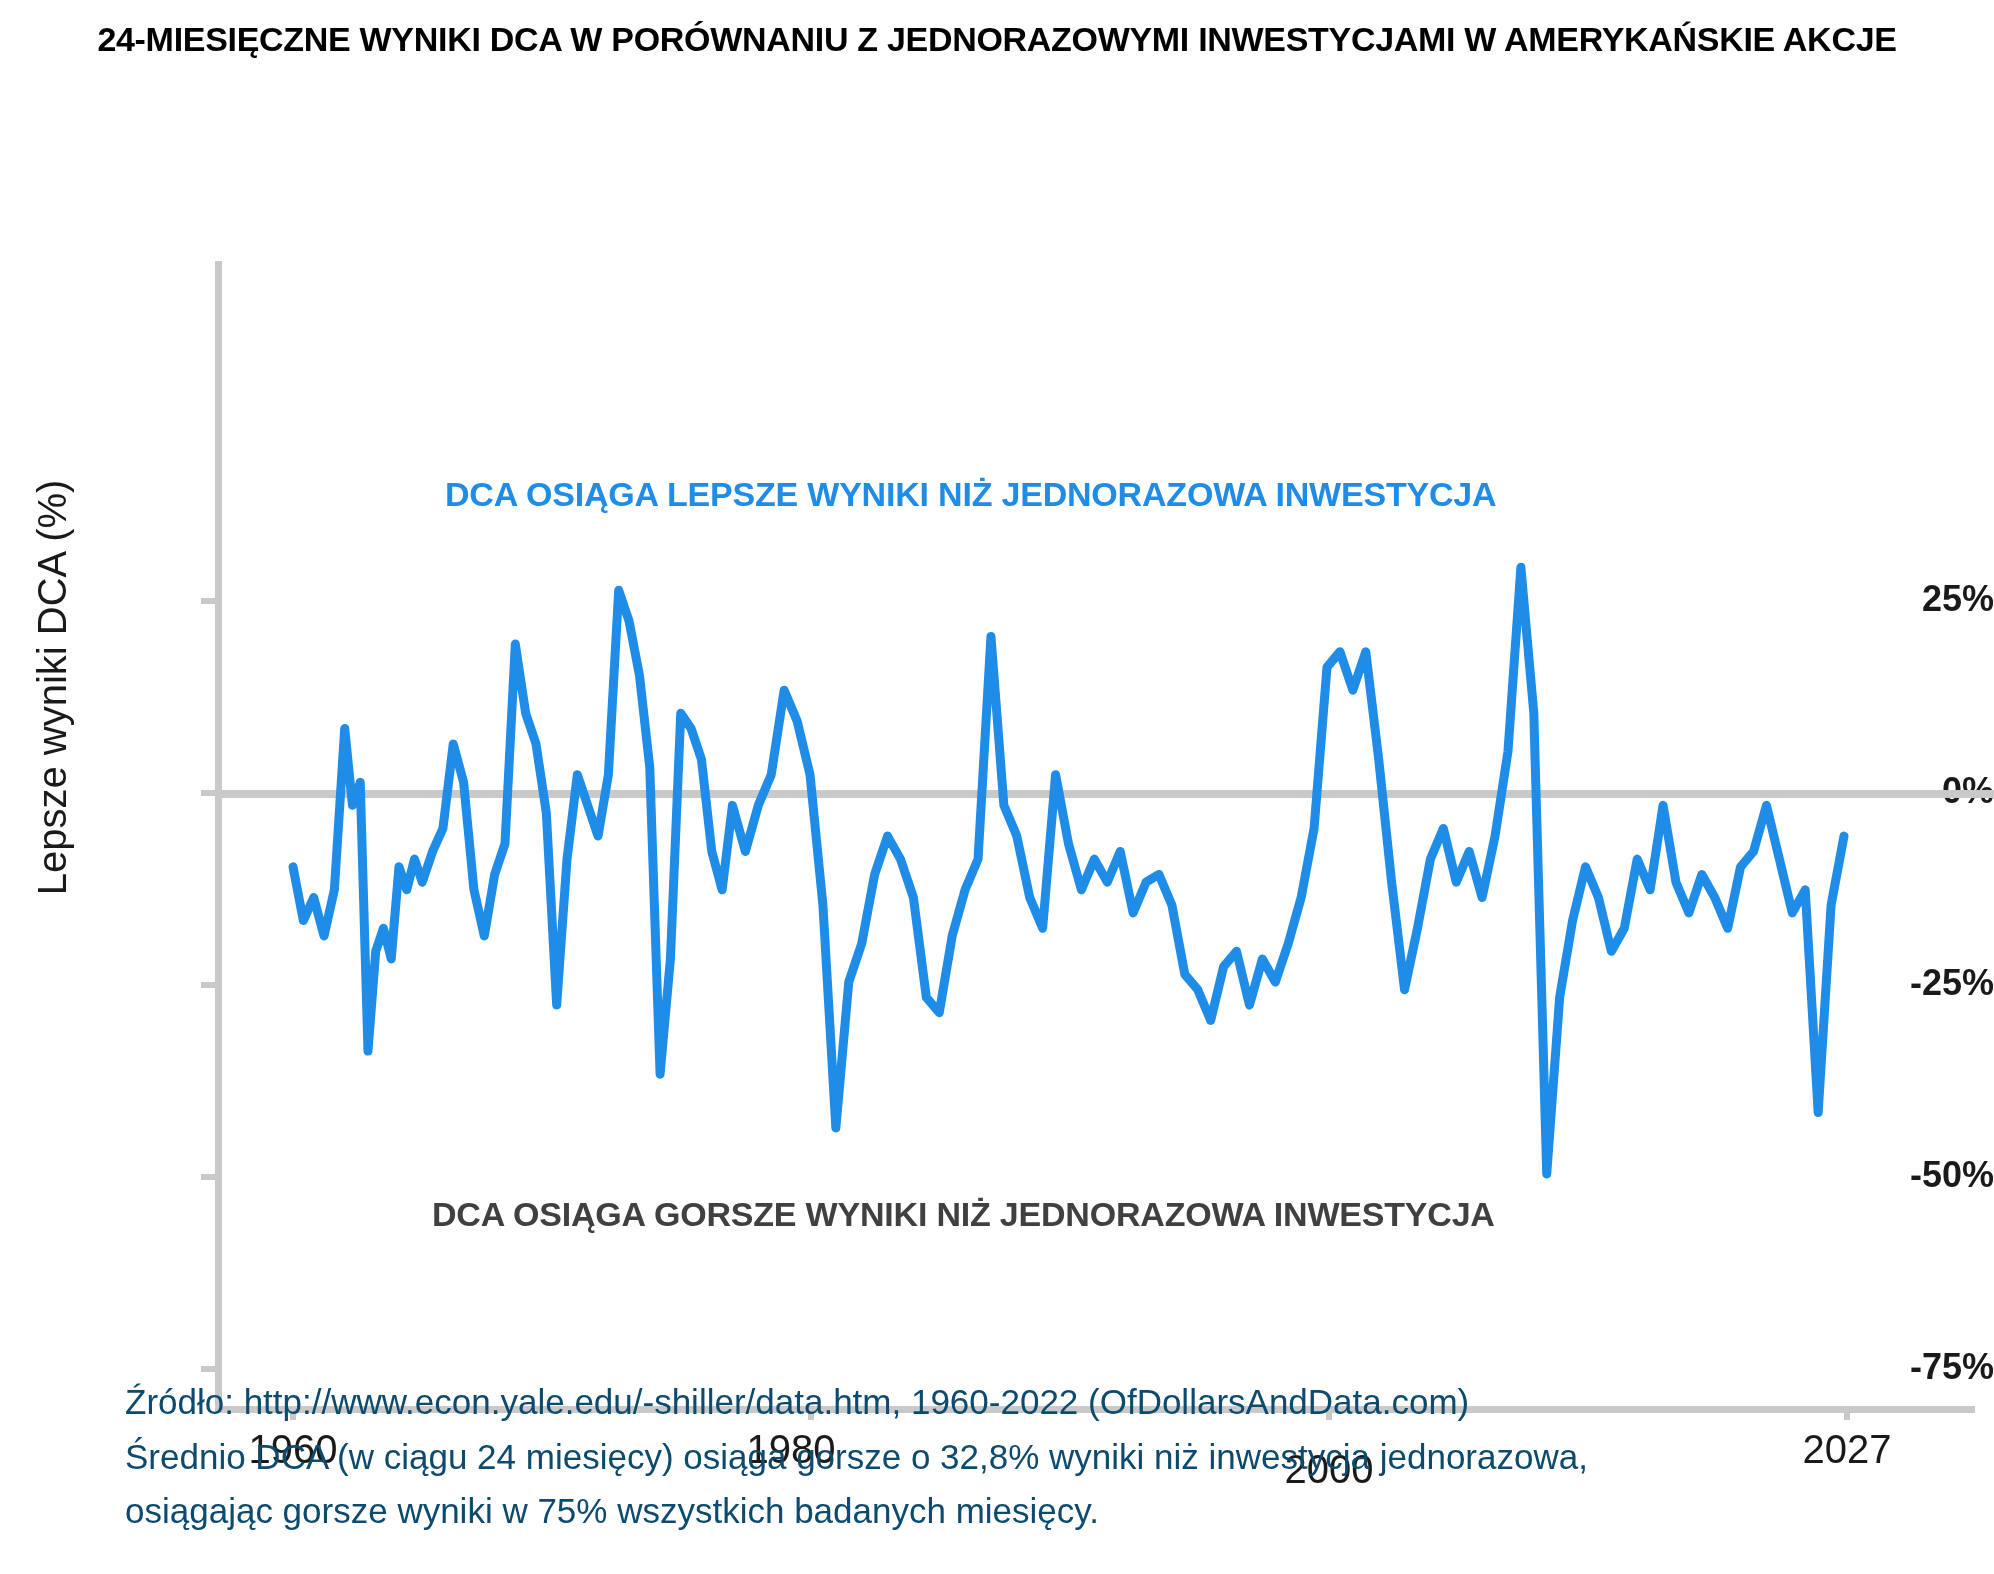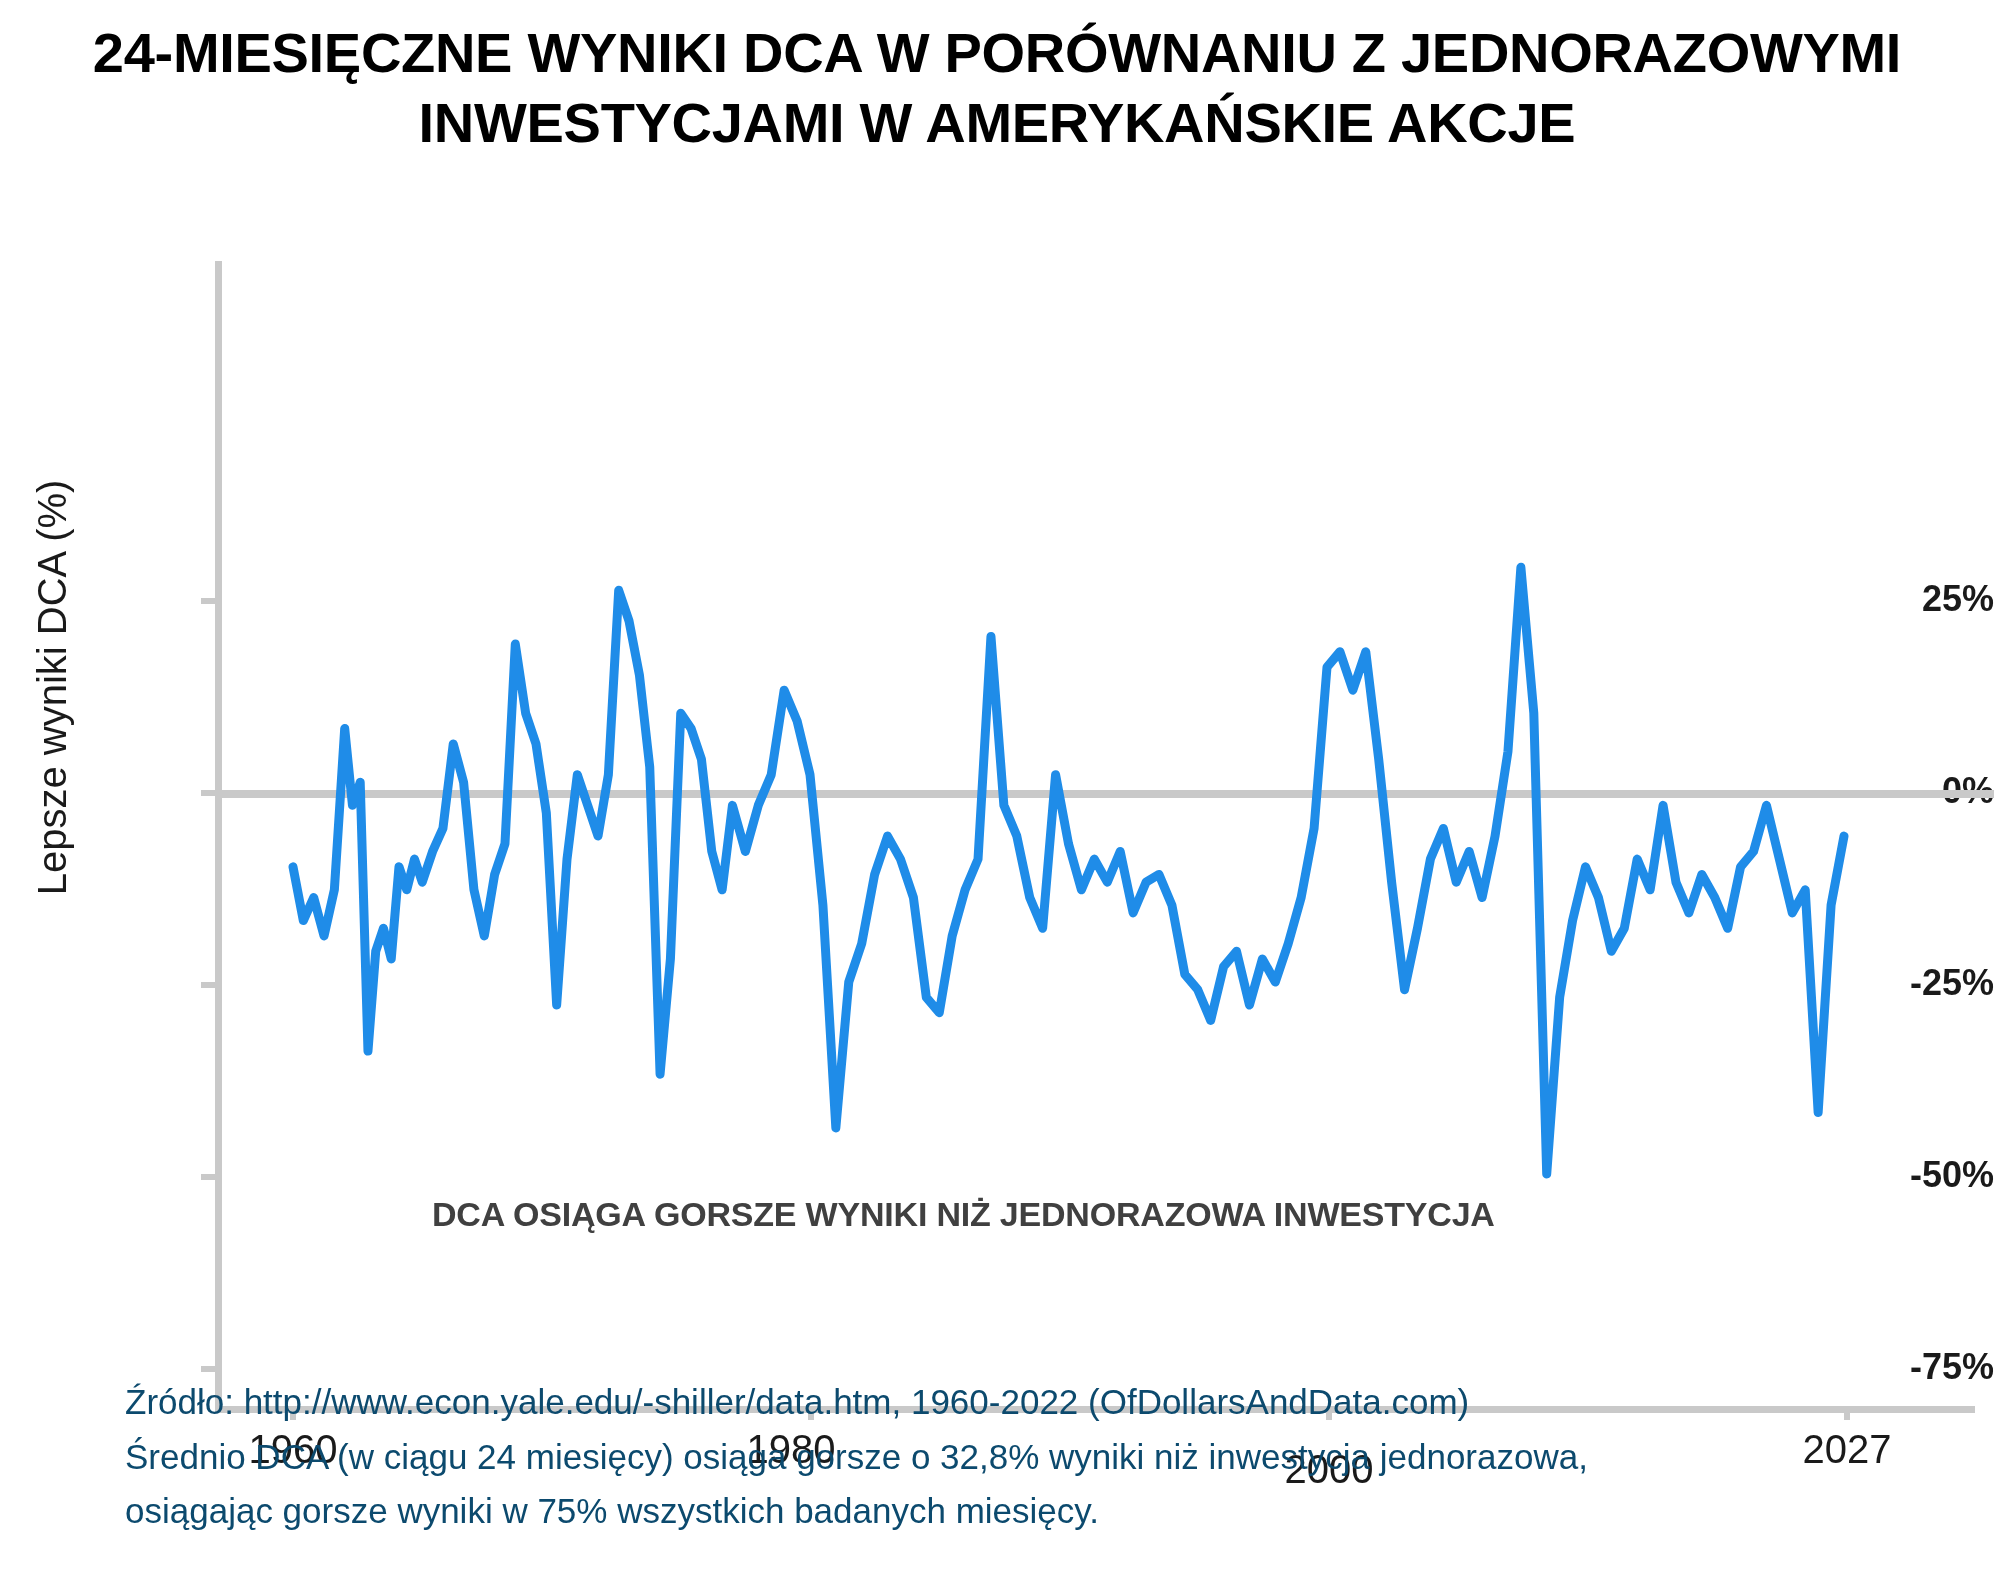--- a/index.html
+++ b/index.html
@@ -20,21 +20,21 @@
     width: 1994px;
     height: 1574px;
   }
   
   .title {
     position: absolute;
     top: 18px;
     left: 0;
     width: 1994px;
     text-align: center;
-    font-size: 56px;
+    font-size: 34px;
     font-weight: 800;
     letter-spacing: -0.3px;
     line-height: 1.25;
     color: #000000;
   }
   
   .chart-wrap {
     position: absolute;
     left: 0;
     top: 175px;
@@ -163,20 +163,21 @@
     <div class="xtick-mark" style="left:290px; top:1231px;"></div>
     <div class="xtick-mark" style="left:808px; top:1231px;"></div>
     <div class="xtick-mark" style="left:1326px; top:1231px;"></div>
     <div class="xtick-mark" style="left:1844px; top:1231px;"></div>
 
     <div class="xtick-label" style="left:193px; top:1252px;">1960</div>
     <div class="xtick-label" style="left:691px; top:1252px;">1980</div>
     <div class="xtick-label" style="left:1229px; top:1252px;margin-top:20px;">2000</div>
     <div class="xtick-label" style="left:1747px; top:1252px;">2027</div>
 
+    <div class="anno anno-above" style="left:445px; top:300px;">DCA OSIĄGA LEPSZE WYNIKI NIŻ JEDNORAZOWA INWESTYCJA</div>
     <div class="anno anno-below" style="left:432px; top:1020px;">DCA OSIĄGA GORSZE WYNIKI NIŻ JEDNORAZOWA INWESTYCJA</div>
 
     <div class="plot">
       <svg id="series-svg" width="1740" height="1152" viewBox="0 0 1740 1152">
           <path d="M78.00 605.80 L88.34 659.56 L98.68 636.52 L109.02 674.92 L119.36 628.84 L129.70 467.56 L137.45 544.36 L145.21 521.32 L152.97 790.12 L160.72 690.28 L168.47 667.24 L176.23 697.96 L183.98 605.80 L191.74 628.84 L199.50 598.12 L207.25 621.16 L217.59 590.44 L227.93 567.40 L238.27 482.92 L248.61 521.32 L258.95 628.84 L269.29 674.92 L279.63 613.48 L289.97 582.76 L300.31 383.08 L310.65 452.20 L320.99 482.92 L331.33 552.04 L341.67 744.04 L352.01 598.12 L362.35 513.64 L372.69 544.36 L383.03 575.08 L393.37 513.64 L403.71 329.32 L414.05 360.04 L424.39 413.80 L434.73 505.96 L445.07 813.16 L455.41 697.96 L465.75 452.20 L476.09 467.56 L486.43 498.28 L496.77 590.44 L507.11 628.84 L517.45 544.36 L530.38 590.44 L543.30 544.36 L556.23 513.64 L569.15 429.16 L582.08 459.88 L595.00 513.64 L607.92 644.20 L620.85 866.92 L633.77 721.00 L646.70 682.60 L659.63 613.48 L672.55 575.08 L685.48 598.12 L698.40 636.52 L711.33 736.36 L724.25 751.72 L737.17 674.92 L750.10 628.84 L763.02 598.12 L775.95 375.40 L788.88 544.36 L801.80 575.08 L814.73 636.52 L827.65 667.24 L840.58 513.64 L853.50 582.76 L866.42 628.84 L879.35 598.12 L892.27 621.16 L905.20 590.44 L918.13 651.88 L931.05 621.16 L943.98 613.48 L956.90 644.20 L969.83 713.32 L982.75 728.68 L995.67 759.40 L1008.60 705.64 L1021.52 690.28 L1034.45 744.04 L1047.38 697.96 L1060.30 721.00 L1073.22 682.60 L1086.15 636.52 L1099.08 567.40 L1112.00 406.12 L1124.92 390.76 L1137.85 429.16 L1150.78 390.76 L1163.70 498.28 L1176.63 621.16 L1189.55 728.68 L1202.47 667.24 L1215.40 598.12 L1228.33 567.40 L1241.25 621.16 L1254.17 590.44 L1267.10 636.52 L1280.03 575.08 L1292.95 490.60 L1305.88 306.28 L1318.80 452.20 L1331.72 913.00 L1344.65 736.36 L1357.58 659.56 L1370.50 605.80 L1383.42 636.52 L1396.35 690.28 L1409.28 667.24 L1422.20 598.12 L1435.13 628.84 L1448.05 544.36 L1460.97 621.16 L1473.90 651.88 L1486.83 613.48 L1499.75 636.52 L1512.67 667.24 L1525.60 605.80 L1538.53 590.44 L1551.45 544.36 L1564.38 598.12 L1577.30 651.88 L1590.22 628.84 L1603.15 851.56 L1616.08 644.20 L1629.00 575.08 L1641.92 NaN L1654.85 NaN" fill="none" stroke="#1f8ce8" stroke-width="9" stroke-linejoin="round" stroke-linecap="round"></path>
         </svg>
     </div>
 
   </div>
 

